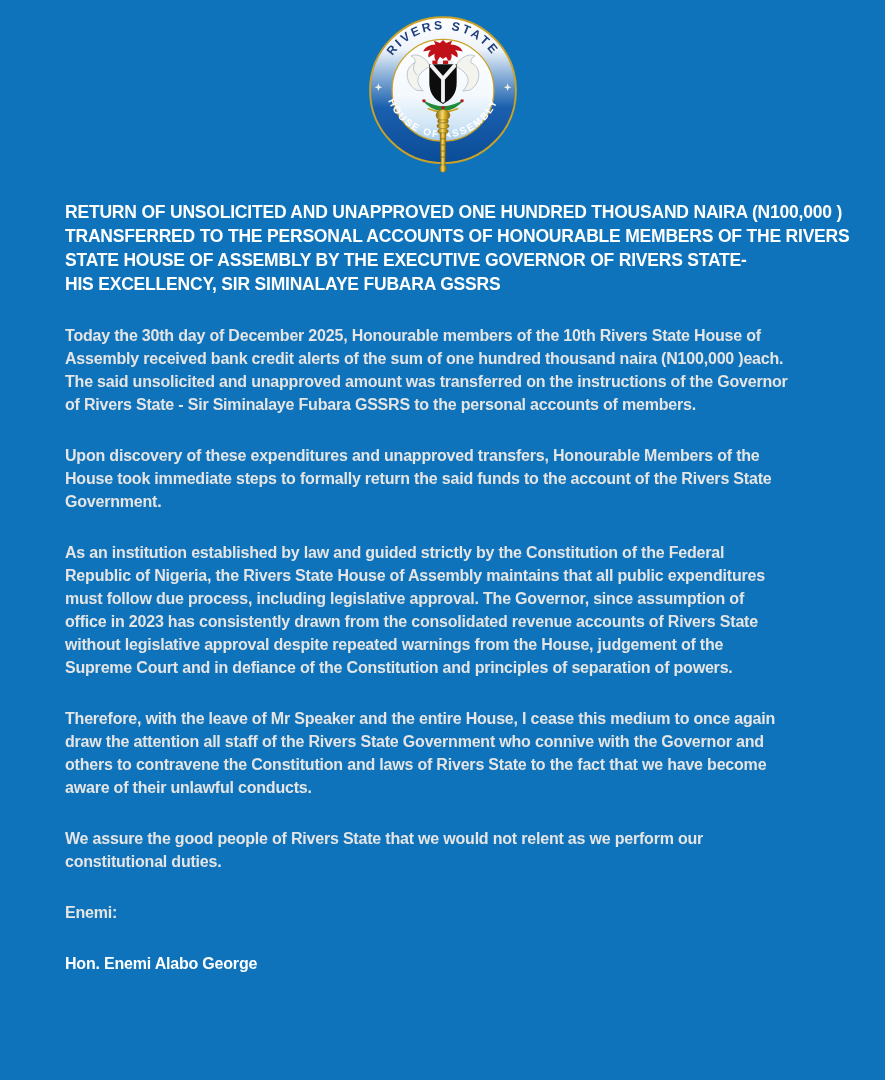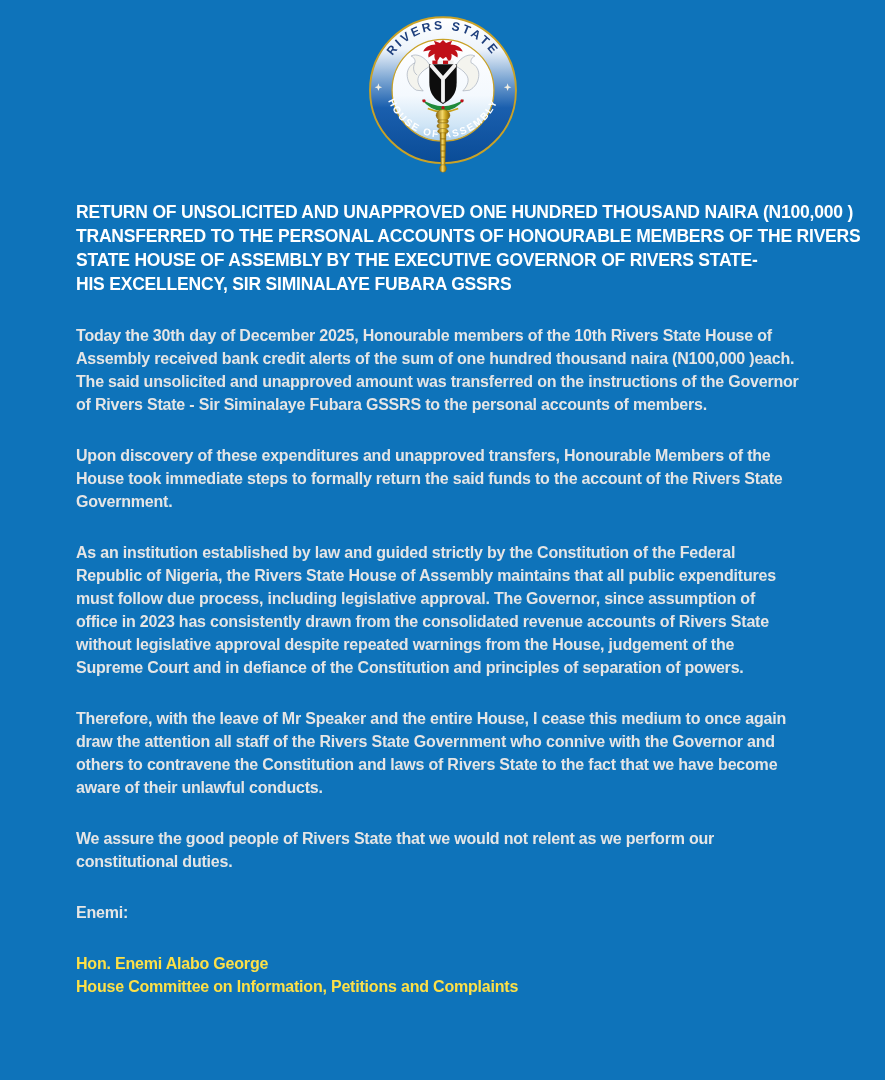--- a/index.html
+++ b/index.html
@@ -12,21 +12,21 @@
   .page { position: relative; width: 885px; height: 1080px; background: #0e73ba; }
 
   .seal {
     position: absolute; top: 14px; left: 50%;
     width: 152px; height: 179px;
     margin-left: -76px;
   }
   .seal svg { display: block; width: 152px; height: 179px; }
 
   .content {
-    position: absolute; left: 76px; top: 200px; width: 800px;
+    position: absolute; left: 65px; top: 200px; width: 800px;
     color: #ffffff;
   }
   .title {
     margin: 0;
     font-weight: bold;
     font-size: 17.5px; line-height: 24px;
     letter-spacing: -0.2px;
     white-space: pre-line;
     color: #ffffff;
   }
@@ -37,21 +37,21 @@
     letter-spacing: -0.2px;
     white-space: pre-line;
     color: #e5e5e5;
   }
   .signature { margin-top: 28px; }
   .signature p {
     margin: 0;
     font-weight: bold;
     font-size: 16px; line-height: 23px;
     letter-spacing: -0.2px;
-    color: #fde047;
+    color: #ffffff;
   }
 </style>
 </head>
 <body>
 
 <div class="page">
 
   <div class="seal">
     <svg viewBox="0 0 200 235" xmlns="http://www.w3.org/2000/svg">
       <defs>
@@ -158,17 +158,16 @@
 draw the attention all staff of the Rivers State Government who connive with the Governor and
 others to contravene the Constitution and laws of Rivers State to the fact that we have become
 aware of their unlawful conducts.</p>
     <p class="para">We assure the good people of Rivers State that we would not relent as we perform our
 constitutional duties.</p>
 
     <p class="para">Enemi:</p>
 
     <div class="signature">
       <p>Hon. Enemi Alabo George</p>
-      <p>House Committee on Information, Petitions and Complaints</p>
     </div>
   </main>
 
 </div>
 
 </body></html>

